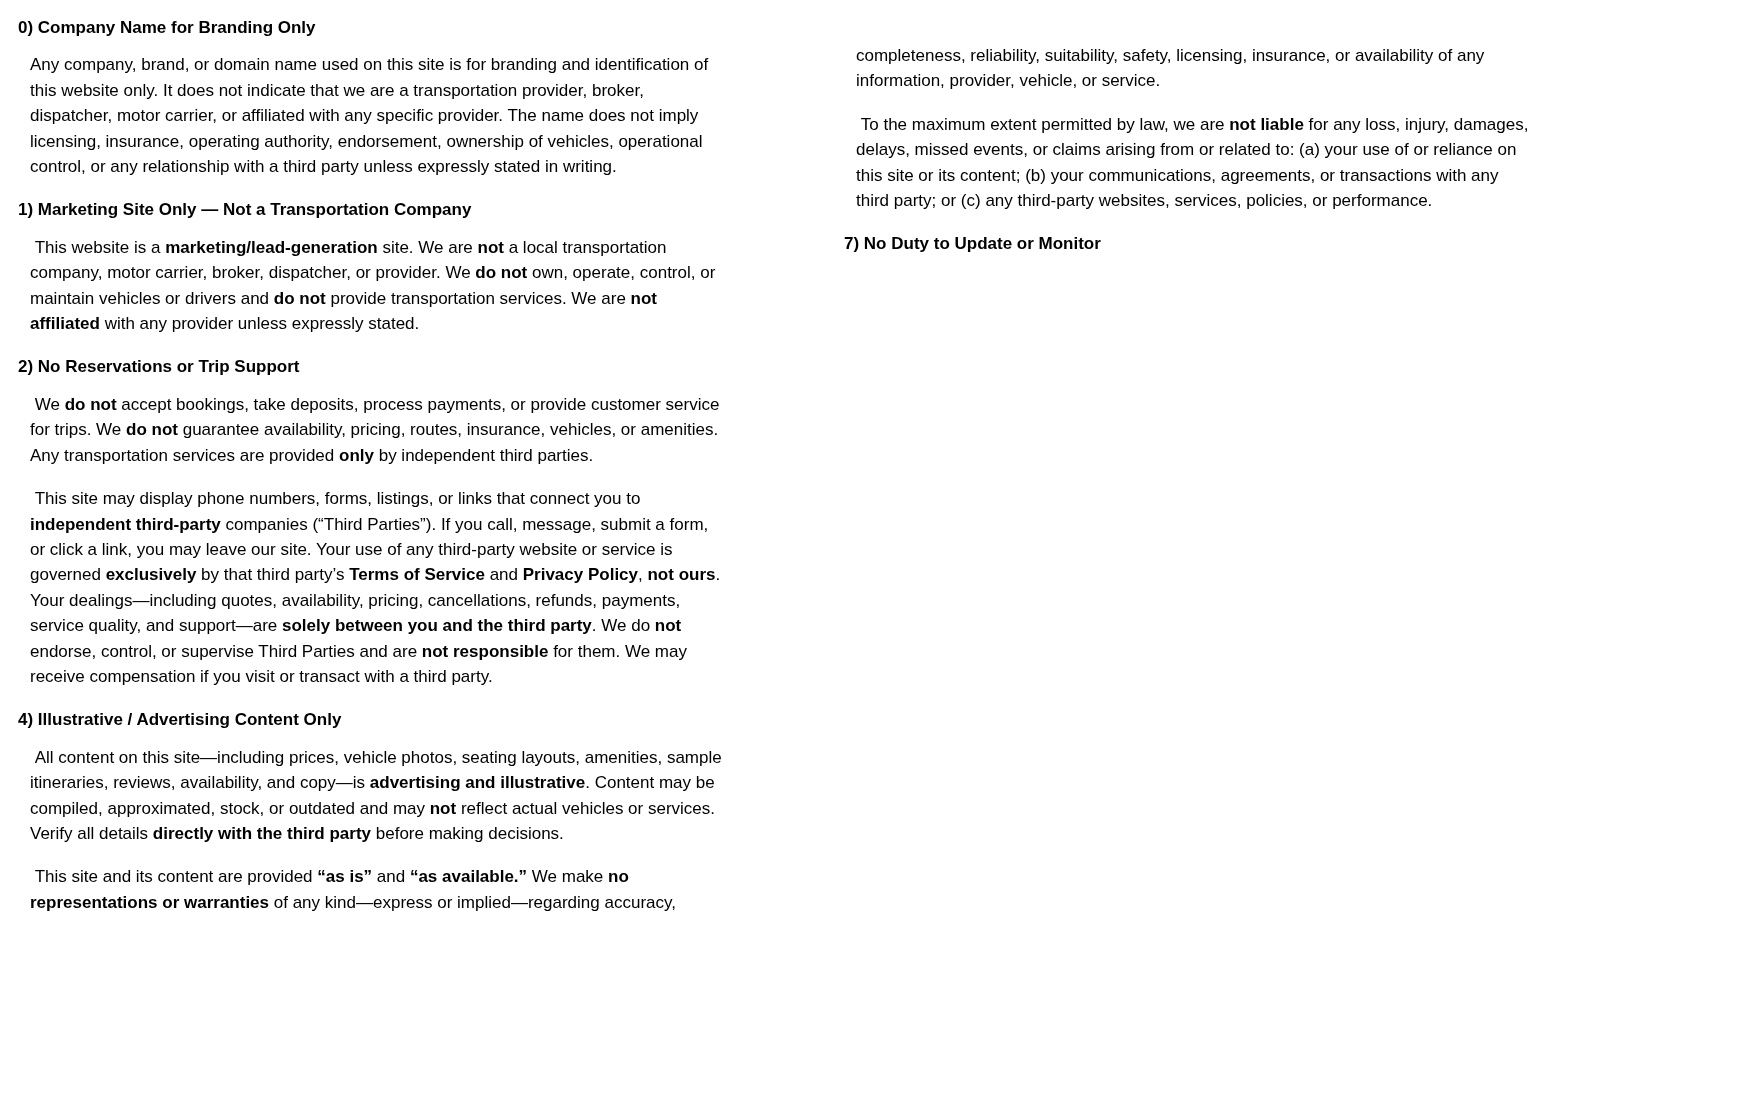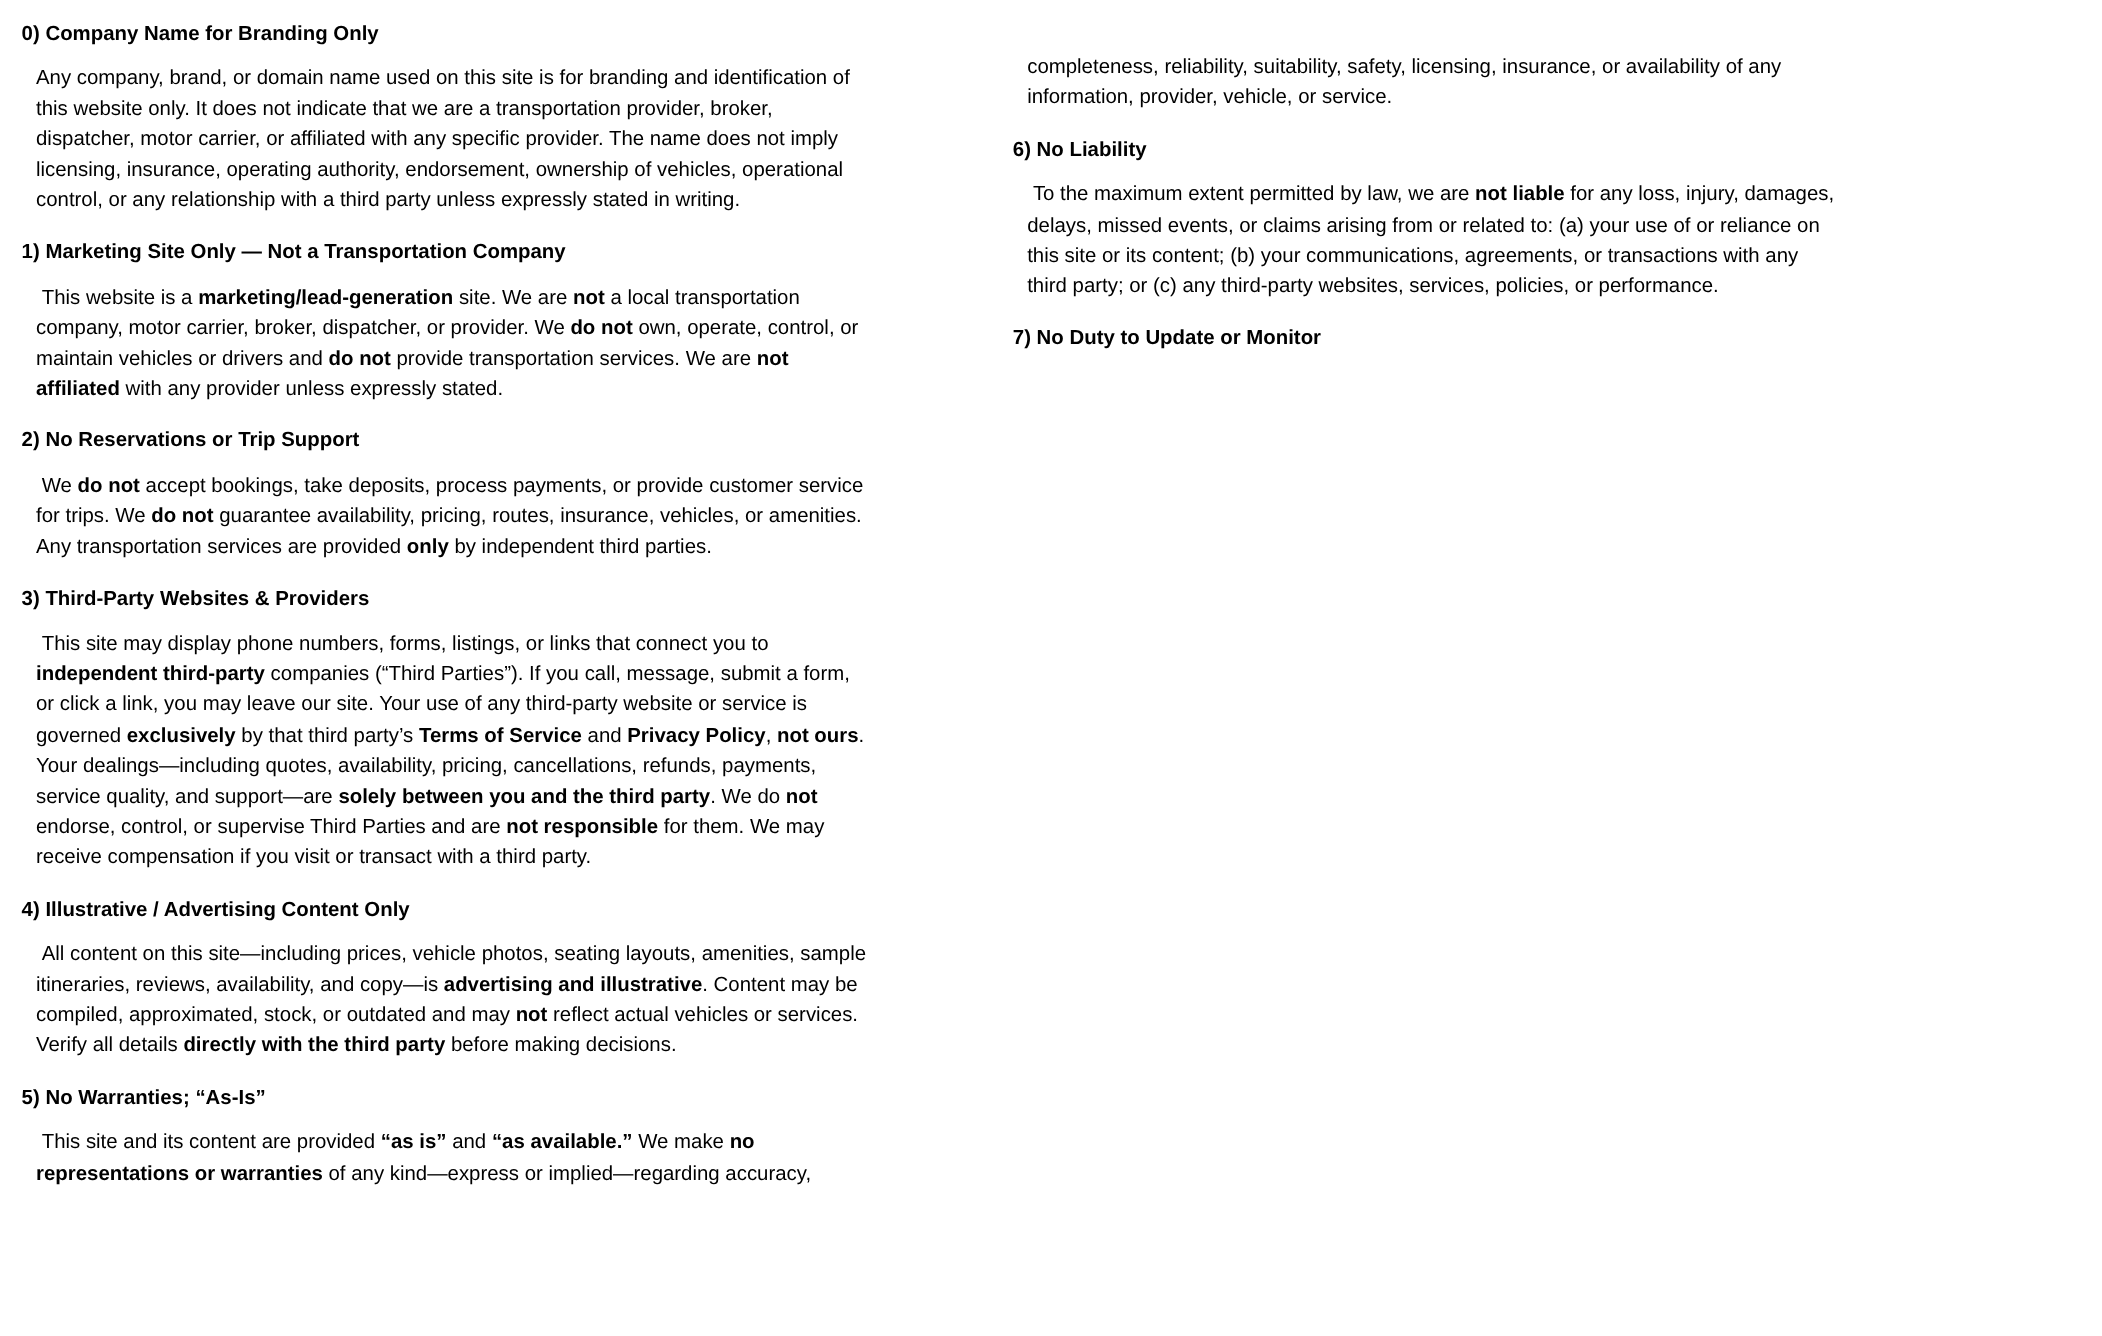--- a/index.html
+++ b/index.html
@@ -64,37 +64,34 @@
       </section>
       <section class="section">
         <h2 class="heading">1) Marketing Site Only — Not a Transportation Company</h2>
         <p class="body"><span> This website is a </span><strong>marketing/lead-generation</strong><span> site. We are </span><strong>not</strong><span> a local transportation company, motor carrier, broker, dispatcher, or provider. We </span><strong>do not</strong><span> own, operate, control, or maintain vehicles or drivers and </span><strong>do not</strong><span> provide transportation services. We are </span><strong>not affiliated</strong><span> with any provider unless expressly stated.</span></p>
       </section>
       <section class="section">
         <h2 class="heading">2) No Reservations or Trip Support</h2>
         <p class="body"><span> We </span><strong>do not</strong><span> accept bookings, take deposits, process payments, or provide customer service for trips. We </span><strong>do not</strong><span> guarantee availability, pricing, routes, insurance, vehicles, or amenities. Any transportation services are provided </span><strong>only</strong><span> by independent third parties.</span></p>
       </section>
       <section class="section">
-        <h2 class="heading">3) Third-Party Websites &amp; Providers</h2>
         <p class="body"><span> This site may display phone numbers, forms, listings, or links that connect you to </span><strong>independent third-party</strong><span> companies (“Third Parties”). If you call, message, submit a form, or click a link, you may leave our site. Your use of any third-party website or service is governed </span><strong>exclusively</strong><span> by that third party’s </span><strong>Terms of Service</strong><span> and </span><strong>Privacy Policy</strong><span>, </span><strong>not ours</strong><span>. Your dealings—including quotes, availability, pricing, cancellations, refunds, payments, service quality, and support—are </span><strong>solely between you and the third party</strong><span>. We do </span><strong>not</strong><span> endorse, control, or supervise Third Parties and are </span><strong>not responsible</strong><span> for them. We may receive compensation if you visit or transact with a third party.</span></p>
       </section>
       <section class="section">
         <h2 class="heading">4) Illustrative / Advertising Content Only</h2>
         <p class="body"><span> All content on this site—including prices, vehicle photos, seating layouts, amenities, sample itineraries, reviews, availability, and copy—is </span><strong>advertising and illustrative</strong><span>. Content may be compiled, approximated, stock, or outdated and may </span><strong>not</strong><span> reflect actual vehicles or services. Verify all details </span><strong>directly with the third party</strong><span> before making decisions.</span></p>
       </section>
       <section class="section">
-        <h2 class="heading">5) No Warranties; “As-Is”</h2>
         <p class="body"><span> This site and its content are provided </span><strong>“as is”</strong><span> and </span><strong>“as available.”</strong><span> We make </span><strong>no representations or warranties</strong><span> of any kind—express or implied—regarding accuracy,</span></p>
       </section>
     </div>
   <div class="col col-right">
       <section class="section">
         <p class="body"><span>completeness, reliability, suitability, safety, licensing, insurance, or availability of any information, provider, vehicle, or service.</span></p>
       </section>
       <section class="section">
-        <h2 class="heading">6) No Liability</h2>
         <p class="body"><span> To the maximum extent permitted by law, we are </span><strong>not liable</strong><span> for any loss, injury, damages, delays, missed events, or claims arising from or related to: (a) your use of or reliance on this site or its content; (b) your communications, agreements, or transactions with any third party; or (c) any third-party websites, services, policies, or performance.</span></p>
       </section>
       <section class="section">
         <h2 class="heading">7) No Duty to Update or Monitor</h2>
       </section>
     </div>
 </div>
 
 </body></html>

